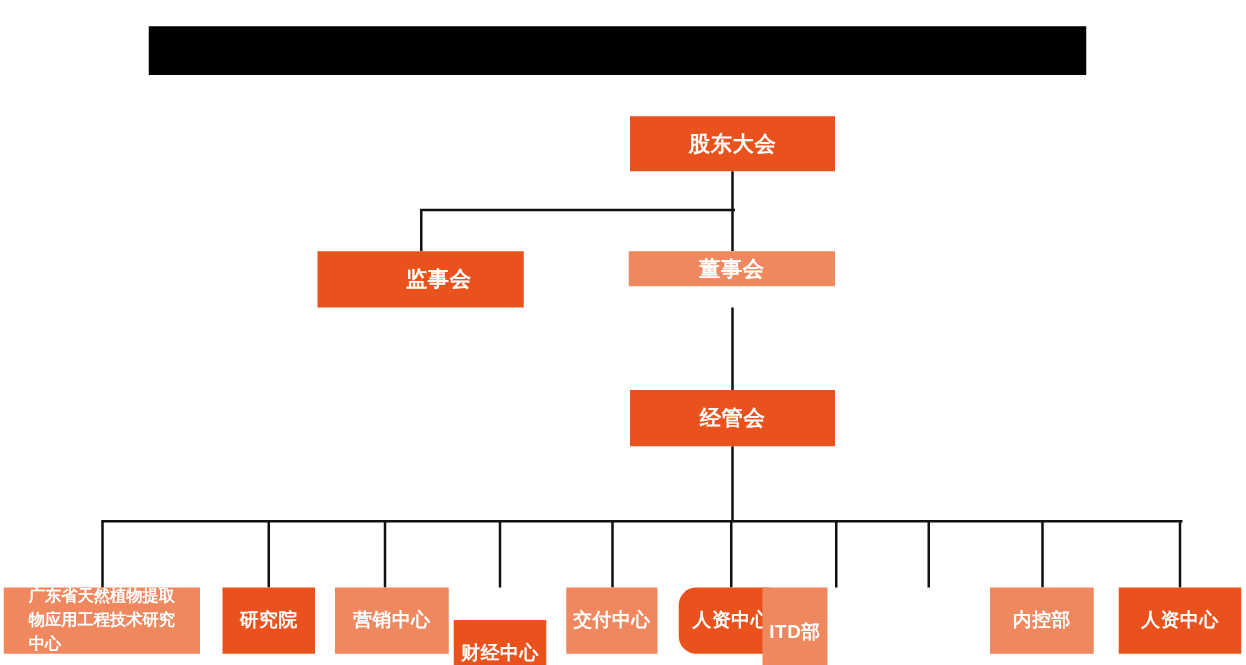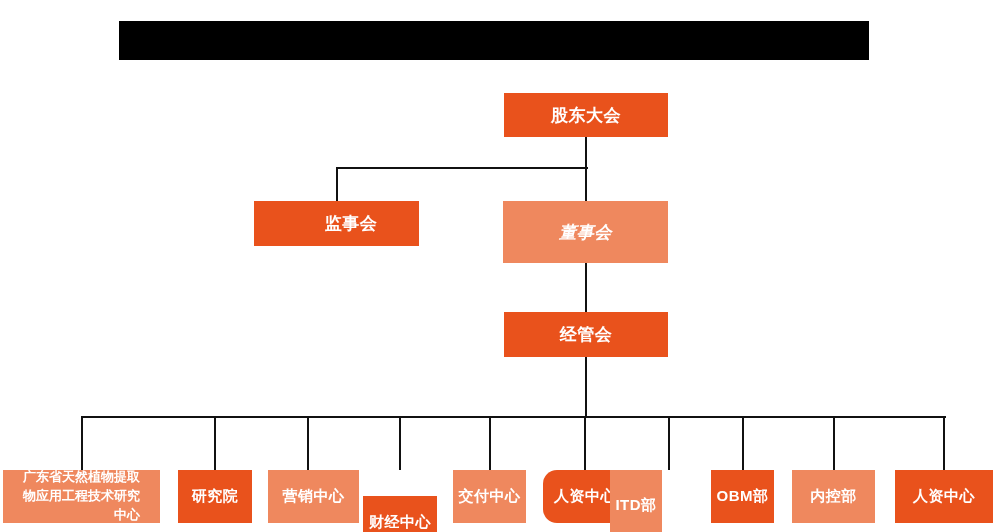--- a/index.html
+++ b/index.html
@@ -22,21 +22,21 @@
   .connector {
     position: absolute;
     background: var(--connector, #111111);
   }
   .node {
     position: absolute;
     box-sizing: border-box;
     display: flex;
     align-items: center;
     justify-content: center;
-    text-align: right;
+    text-align: left;
     color: var(--node-text, #ffffff);
     font-weight: bold;
     letter-spacing: 0.5px;
   }
   .variant-primary   { background: var(--primary, #E9521C); }
   .variant-secondary { background: var(--secondary, #EF885E); }
   .variant-redacted  { background: var(--redacted, #000000); }
   .size-md { font-size: 17px; }
   .size-sm { font-size: 15px; }
   .size-xs { font-size: 13px; line-height: 1.45; padding: 0 20px; letter-spacing: 0; }
@@ -64,21 +64,21 @@
       <div class="connector" style="left: 742px; top: 417px; width: 2px; height: 53px;"></div>
       <div class="connector" style="left: 833px; top: 417px; width: 2px; height: 53px;"></div>
       <div class="connector" style="left: 943px; top: 417px; width: 2px; height: 53px;"></div>
       <div class="node variant-redacted size-md" style="left: 119px; top: 21px; width: 750px; height: 39px;"></div>
       <div class="node variant-primary size-md" style="left: 504px; top: 93px; width: 164px; height: 44px;">
         <span>股东大会</span>
       </div>
       <div class="node variant-primary size-md" style="left: 254px; top: 201px; width: 165px; height: 45px; padding-left: 29px;">
         <span>监事会</span>
       </div>
-      <div class="node variant-secondary size-md" style="left: 503px; top: 201px; width: 165px; height: 62px; font-style: italic;">
+      <div class="node variant-secondary size-md" style="left: 503px; top: 201px; width: 165px; height: 28px;">
         <span>董事会</span>
       </div>
       <div class="node variant-primary size-md" style="left: 504px; top: 312px; width: 164px; height: 45px;">
         <span>经管会</span>
       </div>
       <div class="node variant-secondary size-xs" style="left: 3px; top: 470px; width: 157px; height: 53px;">
         <span>广东省天然植物提取物应用工程技术研究中心</span>
       </div>
       <div class="node variant-primary size-sm" style="left: 178px; top: 470px; width: 74px; height: 53px;">
         <span>研究院</span>
@@ -91,23 +91,20 @@
       </div>
       <div class="node variant-secondary size-sm" style="left: 453px; top: 470px; width: 73px; height: 53px;">
         <span>交付中心</span>
       </div>
       <div class="node variant-primary size-sm" style="left: 543px; top: 470px; width: 84px; height: 53px; border-radius: 14px;">
         <span>人资中心</span>
       </div>
       <div class="node variant-secondary size-sm" style="left: 610px; top: 470px; width: 52px; height: 71px;">
         <span>ITD部</span>
       </div>
-      <div class="node variant-primary size-sm" style="left: 711px; top: 470px; width: 63px; height: 53px;">
-        <span>OBM部</span>
-      </div>
       <div class="node variant-secondary size-sm" style="left: 792px; top: 470px; width: 83px; height: 53px; font-family: Liberation Serif, serif;">
         <span>内控部</span>
       </div>
       <div class="node variant-primary size-sm" style="left: 895px; top: 470px; width: 98px; height: 53px;">
         <span>人资中心</span>
       </div>
     </div>
 </div>
 
 </body></html>

